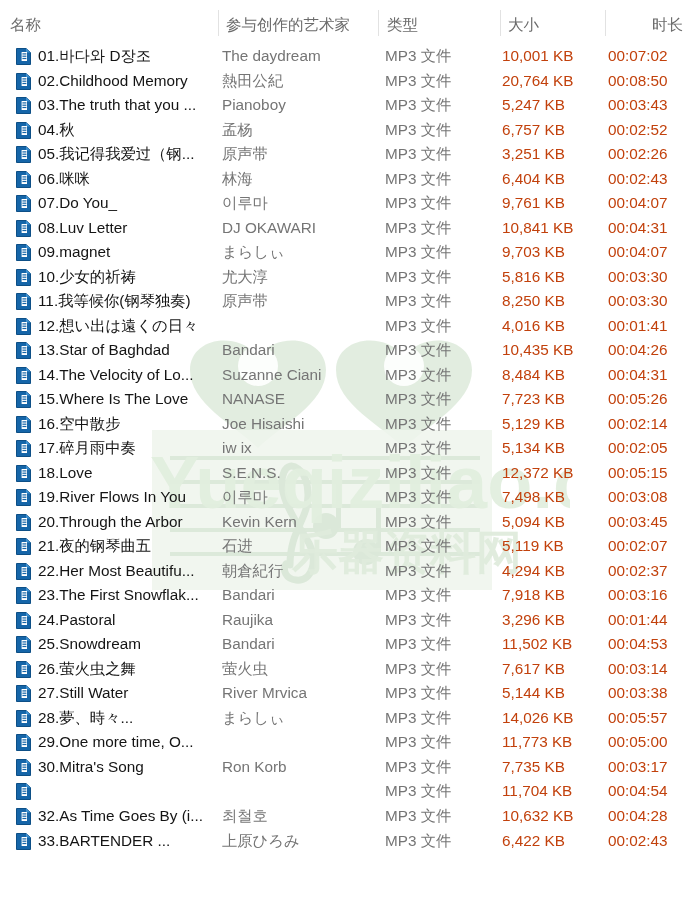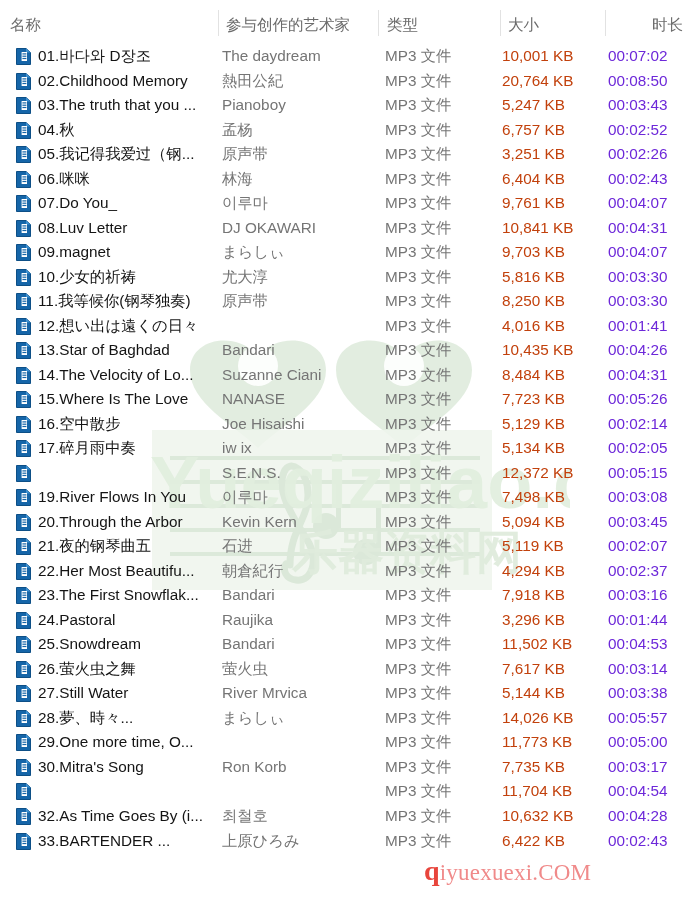--- a/index.html
+++ b/index.html
@@ -48,21 +48,21 @@
   }
   .cell{
     position:absolute;top:0;height:24.52px;line-height:24.52px;
     font-size:15.3px;white-space:nowrap;overflow:hidden;
   }
   .c-icon{left:16px;top:4px;width:15px;height:17px;}
   .c-name{left:38px;width:176px;color:#141414;}
   .c-artist{left:222px;width:152px;color:#757575;}
   .c-type{left:385px;width:110px;color:#757575;}
   .c-size{left:502px;width:106px;color:#c2410c;}
-  .c-dur{left:608px;width:90px;color:#6d28d9;}
+  .c-dur{left:608px;width:90px;color:#c2410c;}
 
   
   .fileicon{position:relative;width:15px;height:17px;display:block;}
   .fileicon svg{display:block;width:15px;height:17px;}
 
   
   .bottom-mask{
     position:absolute;left:0;top:893px;width:700px;height:5px;
     background:#ffffff;z-index:7;
   }
@@ -468,20 +468,21 @@
               <path d="M0.5 0.5 H10 L14.5 4.6 V16.5 H0.5 Z" fill="#1565a8" stroke="#0d4f86" stroke-width="1"></path>
               <path d="M10 0.5 L14.5 4.6 H10 Z" fill="#3c8fd0"></path>
               <rect x="3" y="4" width="8" height="9" fill="#ffffff"></rect>
               <rect x="3" y="4" width="2.6" height="9" fill="#1565a8"></rect>
               <rect x="6.4" y="5.3" width="4" height="1.2" fill="#1565a8"></rect>
               <rect x="6.4" y="7.6" width="4" height="1.2" fill="#1565a8"></rect>
               <rect x="6.4" y="9.9" width="4" height="1.2" fill="#1565a8"></rect>
             </svg>
           </span>
         </span>
+        <span class="cell c-name">18.Love</span>
         <span class="cell c-artist">S.E.N.S.</span>
         <span class="cell c-type">MP3 文件</span>
         <span class="cell c-size">12,372 KB</span>
         <span class="cell c-dur">00:05:15</span>
       </div>
       <div class="row">
         <span class="cell c-icon">
           <span class="fileicon">
             <svg viewBox="0 0 15 17" xmlns="http://www.w3.org/2000/svg">
               <path d="M0.5 0.5 H10 L14.5 4.6 V16.5 H0.5 Z" fill="#1565a8" stroke="#0d4f86" stroke-width="1"></path>
@@ -774,18 +775,15 @@
           </span>
         </span>
         <span class="cell c-name">33.BARTENDER ...</span>
         <span class="cell c-artist">上原ひろみ</span>
         <span class="cell c-type">MP3 文件</span>
         <span class="cell c-size">6,422 KB</span>
         <span class="cell c-dur">00:02:43</span>
       </div>
     </div>
 
-  <div class="wm-red">
-    <span class="lead">q</span><span>iyuexuexi.COM</span>
-  </div>
 
   <div class="bottom-mask"></div>
 </div>
 
 </body></html>

